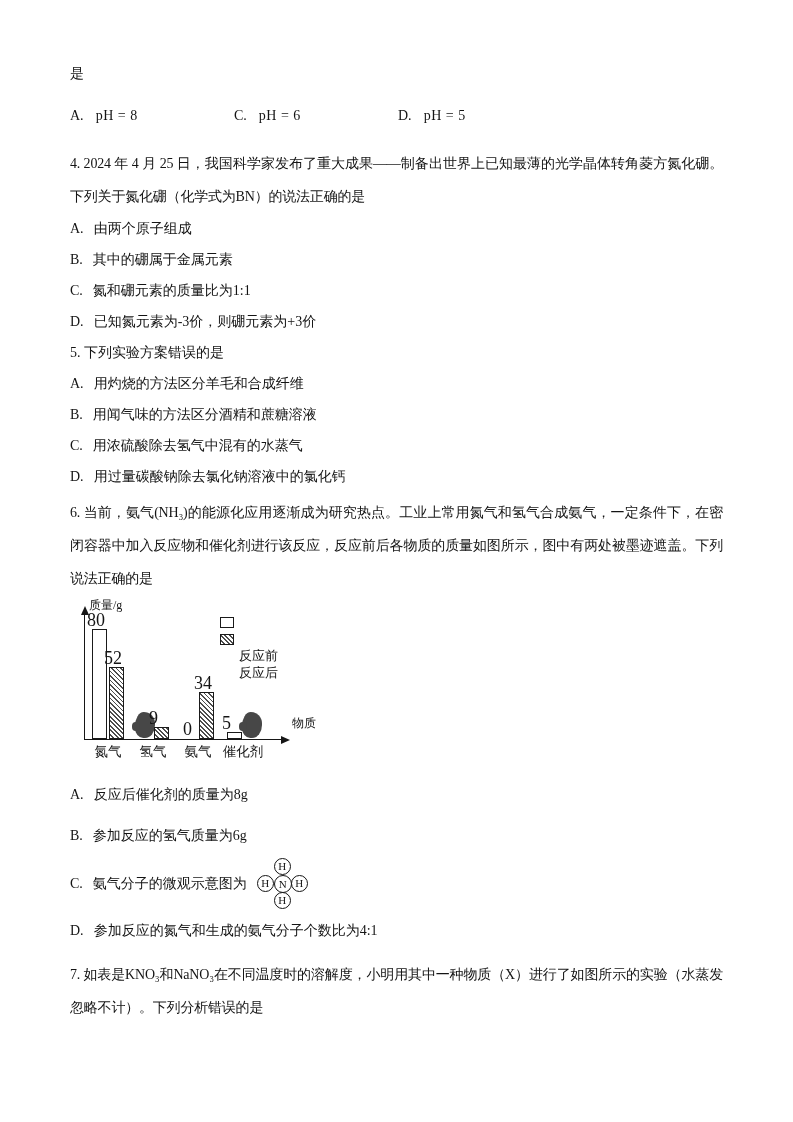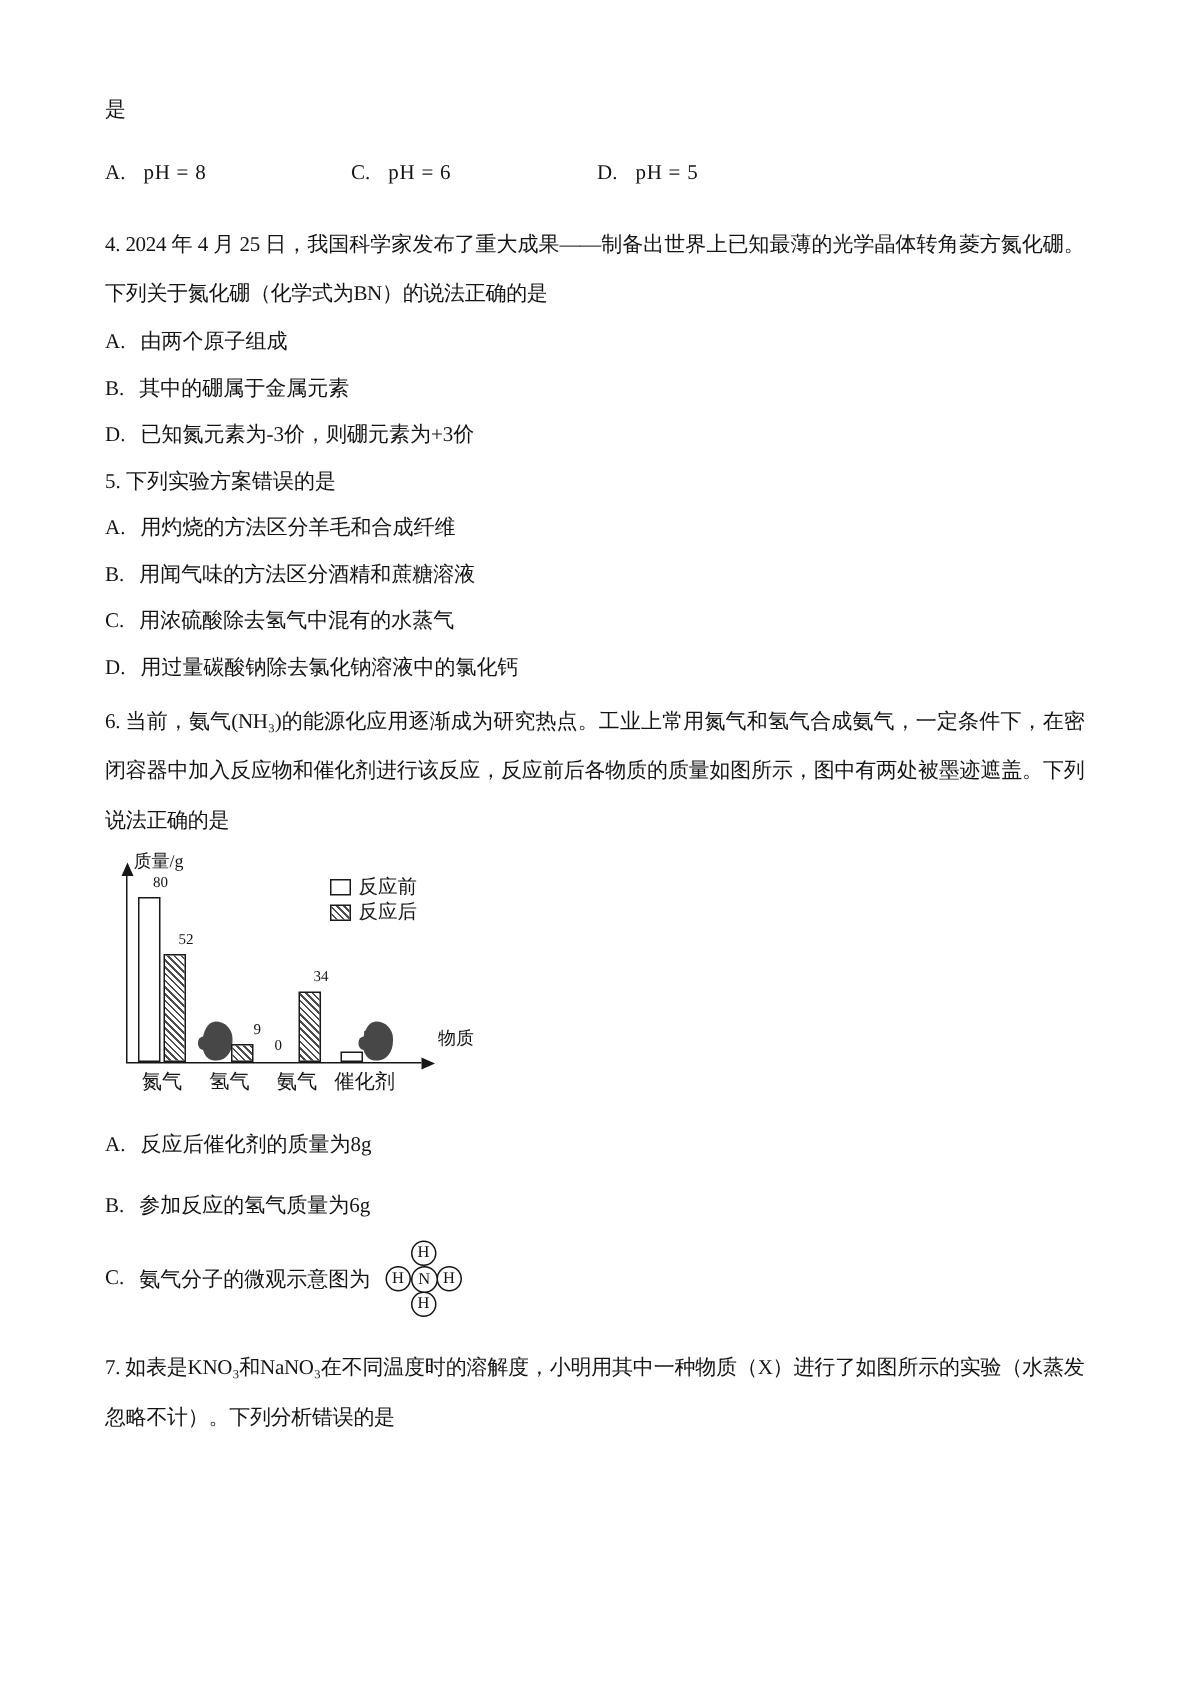--- a/index.html
+++ b/index.html
@@ -24,25 +24,25 @@
   .chart .vline { position:absolute; width:1px; background:#161616; }
   .chart .hline { position:absolute; height:1px; background:#161616; }
   .chart .arrow-up { position:absolute; width:0; height:0;
     border-left:4px solid transparent; border-right:4px solid transparent; border-bottom:9px solid #161616; }
   .chart .arrow-right { position:absolute; width:0; height:0;
     border-top:4px solid transparent; border-bottom:4px solid transparent; border-left:9px solid #161616; }
   .chart .bar { position:absolute; }
   .open { background:#ffffff; border:1px solid #1a1a1a; }
   .hatched { border:1px solid #1a1a1a;
     background:repeating-linear-gradient(45deg,#ffffff 0,#ffffff 2px,#4d4d4d 2px,#4d4d4d 3.2px); }
-  .chart .num { position:absolute; font-size:10px; text-align:right; line-height:14px; }
+  .chart .num { position:absolute; font-size:18px; text-align:left; line-height:14px; }
   .chart .cat { position:absolute; font-size:13.5px; text-align:center; line-height:16px; }
   .chart .axlabel { position:absolute; font-size:12px; line-height:16px; }
   .chart .lg-box { position:absolute; width:14px; height:11px; }
-  .chart .lg-label { position:absolute; font-size:13px; line-height:16px; }
+  .chart .lg-label { position:absolute; font-size:13px; line-height:16px;margin-top:34px; }
   .chart .blob { position:absolute; width:20px; height:26px; background:#474747;
     border-radius:48% 62% 55% 45% / 60% 48% 55% 42%; }
   .chart .blob::after { content:""; position:absolute; left:-3px; top:10px; width:8px; height:9px;
     background:#474747; border-radius:50% 40% 60% 50%; }
   
   .mol-row { display:flex; align-items:center; height:62px; margin-top:2px; }
   .molecule { position:relative; display:inline-block; width:60px; height:60px; margin-left:6px; }
   .atom { position:absolute; width:17px; height:17px; border:1px solid #141414; border-radius:50%;
     text-align:center; line-height:15px; font-size:11px; background:#fff; }
   .atom.c { left:21px; top:21px; width:18px; height:18px; line-height:16px; z-index:2; }
@@ -60,20 +60,21 @@
 
   <div class="optrow">
     <span class="cell"><span class="olabel">A.</span><span class="oval">pH = 8</span></span>
     <span class="cell"><span class="olabel">C.</span><span class="oval">pH = 6</span></span>
     <span class="cell"><span class="olabel">D.</span><span class="oval">pH = 5</span></span>
   </div>
 
   <div class="par mt16">4. 2024 年 4 月 25 日，我国科学家发布了重大成果——制备出世界上已知最薄的光学晶体转角菱方氮化硼。下列关于氮化硼（化学式为BN）的说法正确的是</div>
   <div class="line"><span class="olabel">A.</span><span class="otext">由两个原子组成</span></div>
   <div class="line"><span class="olabel">B.</span><span class="otext">其中的硼属于金属元素</span></div>
+  <div class="line"><span class="olabel">C.</span><span class="otext">氮和硼元素的质量比为1:1</span></div>
   <div class="line"><span class="olabel">D.</span><span class="otext">已知氮元素为-3价，则硼元素为+3价</span></div>
 
   <div class="line">5. 下列实验方案错误的是</div>
   <div class="line"><span class="olabel">A.</span><span class="otext">用灼烧的方法区分羊毛和合成纤维</span></div>
   <div class="line"><span class="olabel">B.</span><span class="otext">用闻气味的方法区分酒精和蔗糖溶液</span></div>
   <div class="line"><span class="olabel">C.</span><span class="otext">用浓硫酸除去氢气中混有的水蒸气</span></div>
   <div class="line"><span class="olabel">D.</span><span class="otext">用过量碳酸钠除去氯化钠溶液中的氯化钙</span></div>
 
   <div class="par mt4">6. 当前，氨气(NH₃)的能源化应用逐渐成为研究热点。工业上常用氮气和氢气合成氨气，一定条件下，在密闭容器中加入反应物和催化剂进行该反应，反应前后各物质的质量如图所示，图中有两处被墨迹遮盖。下列说法正确的是</div>
 
@@ -115,16 +116,17 @@
     <span class="otext">氨气分子的微观示意图为</span>
     <span class="molecule">
       <span class="atom t">H</span>
       <span class="atom l">H</span>
       <span class="atom c">N</span>
       <span class="atom r">H</span>
       <span class="atom b">H</span>
     </span>
   </div>
 
+  <div class="line"><span class="olabel">D.</span><span class="otext">参加反应的氮气和生成的氨气分子个数比为4:1</span></div>
 
   <div class="par mt12">7. 如表是KNO₃和NaNO₃在不同温度时的溶解度，小明用其中一种物质（X）进行了如图所示的实验（水蒸发忽略不计）。下列分析错误的是</div>
 
 </div>
 
 </body></html>

